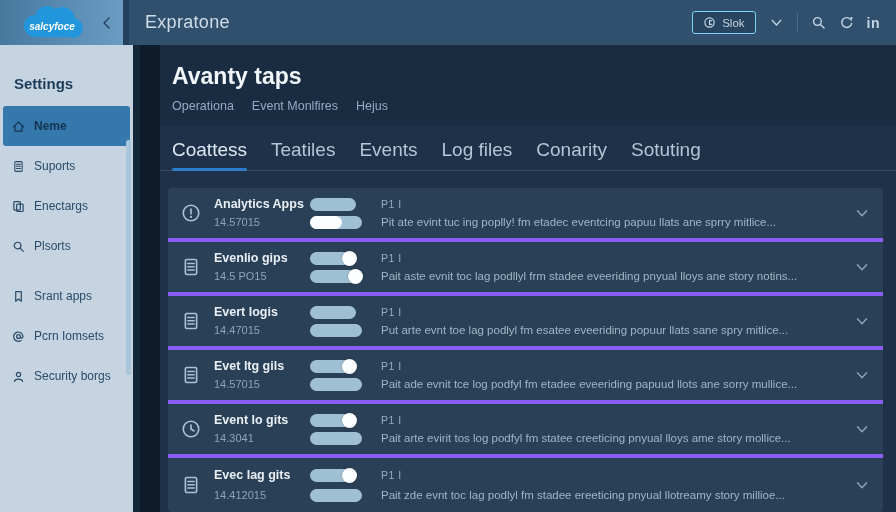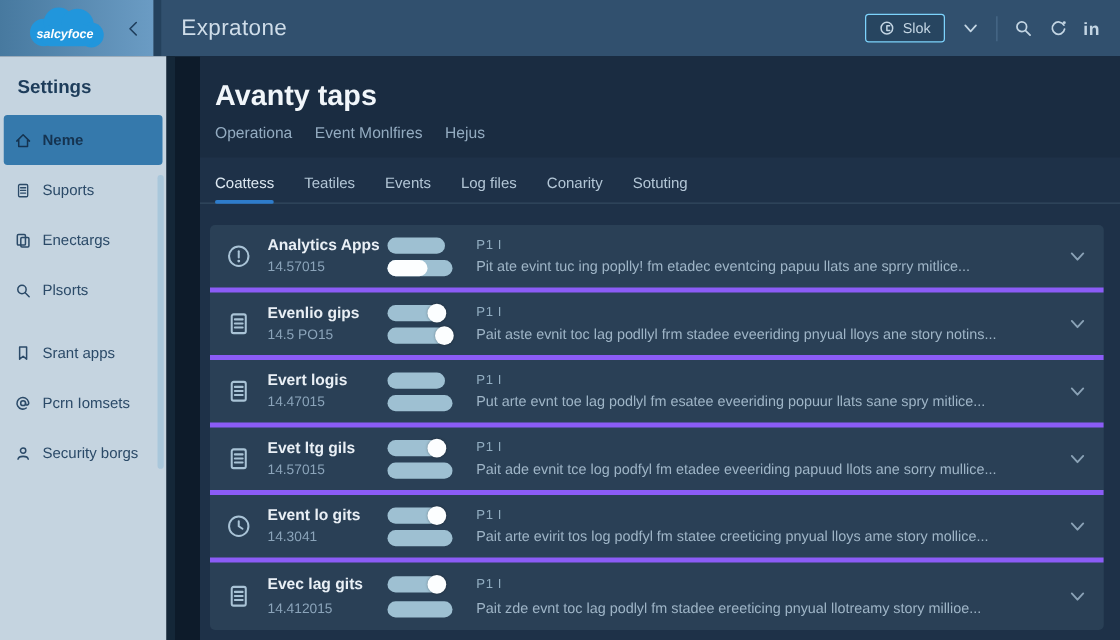--- a/index.html
+++ b/index.html
@@ -23,38 +23,38 @@
   .tb-right{margin-left:auto;display:flex;align-items:center;gap:13px;color:#c3d5e3;}
   .status-btn{display:flex;align-items:center;gap:6px;background:#274560;border:1px solid #7dd3fc;
     border-radius:3px;padding:4px 10px;font-size:11.5px;color:#c3d5e3;cursor:pointer;}
   .icon-15{width:15px;height:15px;}
   .icon-13{width:13px;height:13px;}
   .vdiv{width:1px;height:20px;background:#4a6b8a;}
   .in-label{font-weight:bold;font-size:14px;letter-spacing:.5px;cursor:pointer;}
 
   
   .body{flex:1;display:flex;min-height:0;}
-  .sidebar{width:133px;flex:none;background:#c5d4e0;position:relative;padding-top:4px;}
+  .sidebar{width:133px;flex:none;background:#c5d4e0;position:relative;padding-top:18px;}
   .side-head{padding:12px 14px 14px;font-size:15px;font-weight:bold;color:#1d3c5a;}
   .side-item{display:flex;align-items:center;gap:9px;height:40px;padding:0 9px;margin:0 3px;
     border-radius:3px;color:#2b4a68;font-size:12px;cursor:pointer;white-space:nowrap;}
   .side-item .ic{width:13px;height:13px;flex:none;}
   .side-item.sel{background:#3579ac;color:#153350;font-weight:bold;}
   .side-items .side-item:nth-child(5){margin-top:10px;}
   .side-scroll{position:absolute;top:95px;right:2px;width:5px;height:235px;border-radius:3px;
     background:#a9c7db;cursor:pointer;}
   .v-sep{width:7px;flex:none;background:#142738;}
 
   .content{flex:1;background:#1e3148;display:flex;flex-direction:column;min-width:0;margin-left:20px;}
   .c-head{background:#1a2c41;padding:16px 16px 0 12px;}
   .c-title{font-size:23px;font-weight:700;color:#f1f6fa;margin:2px 0 9px;}
   .subnav{display:flex;gap:18px;font-size:12.5px;color:#93abc0;padding-bottom:13px;}
   .subnav span{cursor:pointer;}
   .tabs{display:flex;gap:24px;padding:13px 16px 0 12px;border-bottom:1px solid #33495f;flex:none;}
-  .tab{padding-bottom:9px;font-size:12px;color:#b3c6d6;position:relative;cursor:pointer;white-space:nowrap;}
+  .tab{padding-bottom:9px;font-size:19px;color:#b3c6d6;position:relative;cursor:pointer;white-space:nowrap;}
   .tab.active{color:#dde8f1;}
   .tab.active::after{content:"";position:absolute;left:0;right:0;bottom:-1px;height:3px;
     background:#2e7ccb;border-radius:2px;}
 
   
   .panel{margin:17px 13px 0 8px;background:#2a4056;border-radius:4px;overflow:hidden;}
   .row{display:grid;grid-template-columns:46px 96px 62px 1fr 42px;grid-template-rows:1fr 1fr;
     align-items:center;height:54px;padding:7px 0;border-bottom:4px solid #8b5cf6;cursor:pointer;}
   .row:last-child{border-bottom:none;}
   .r-ic{grid-row:1/3;justify-self:center;width:20px;height:20px;color:#a9c3d6;}

